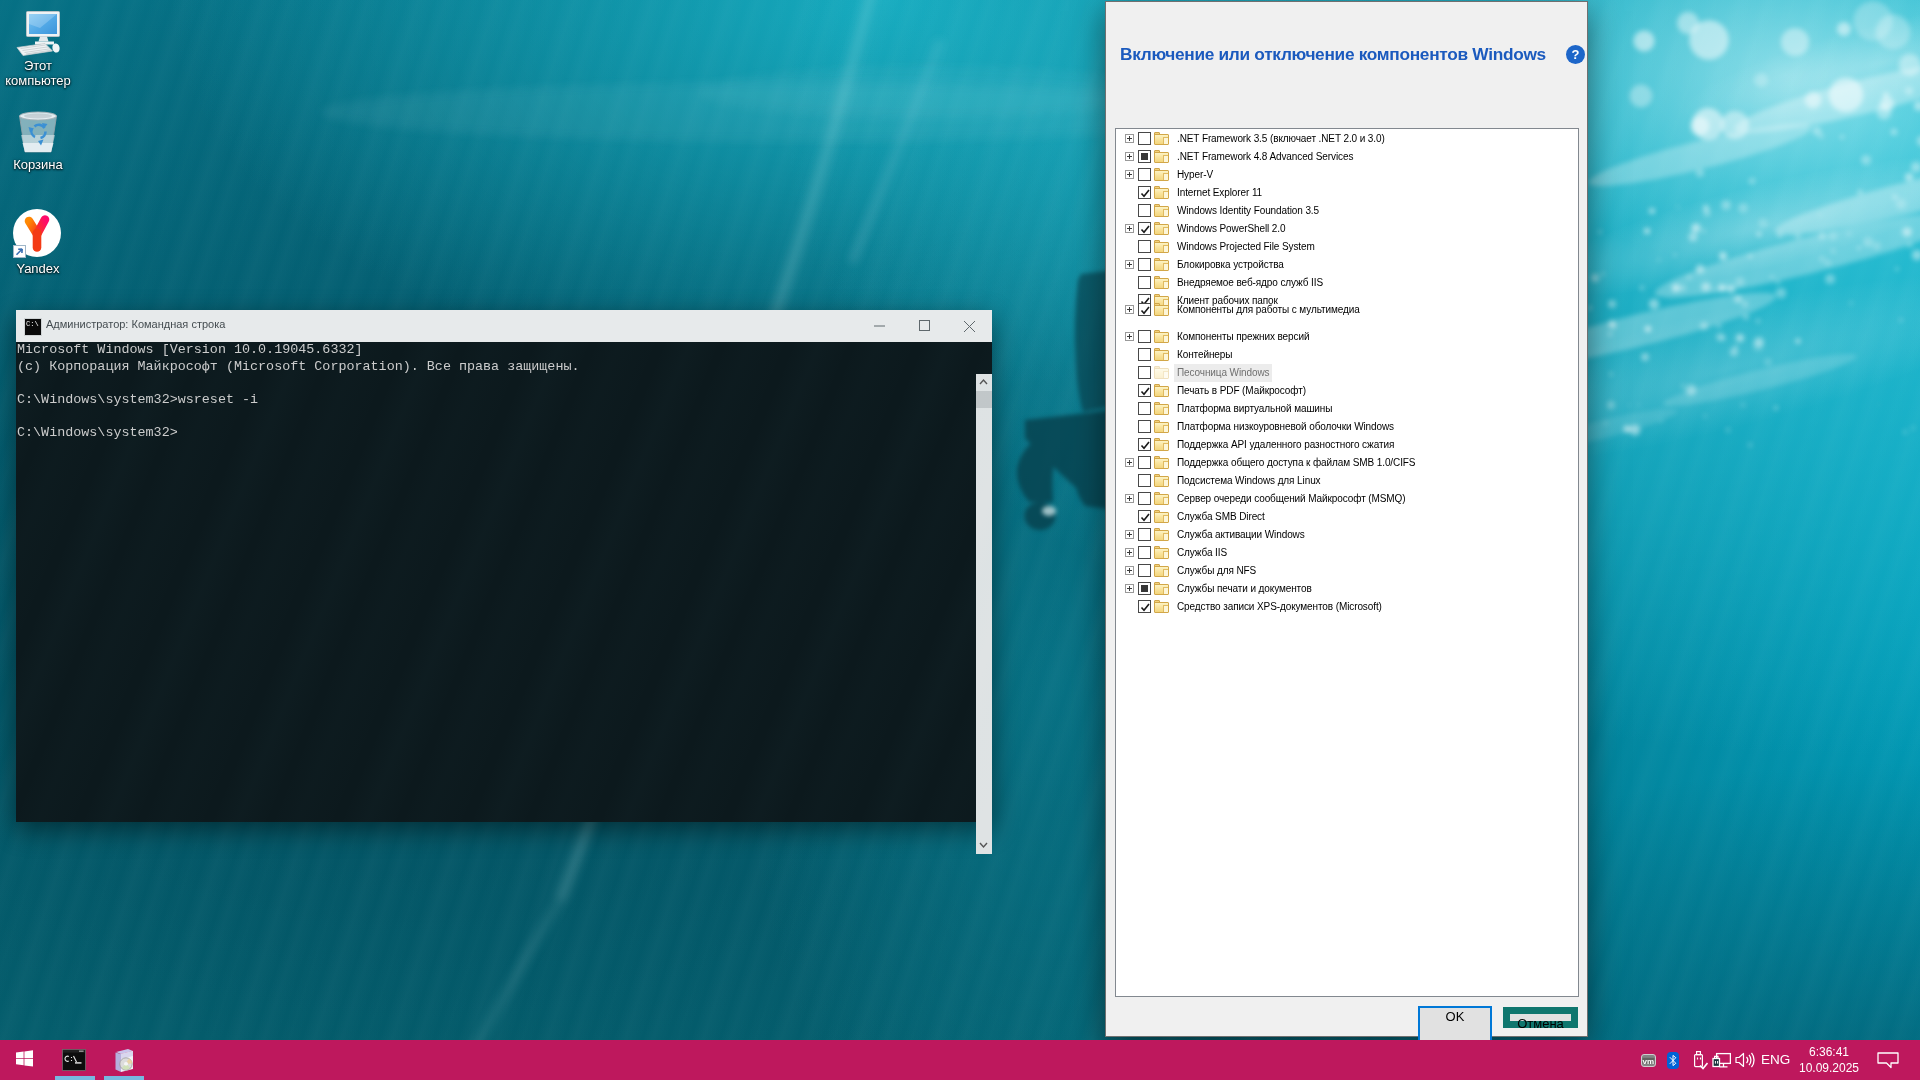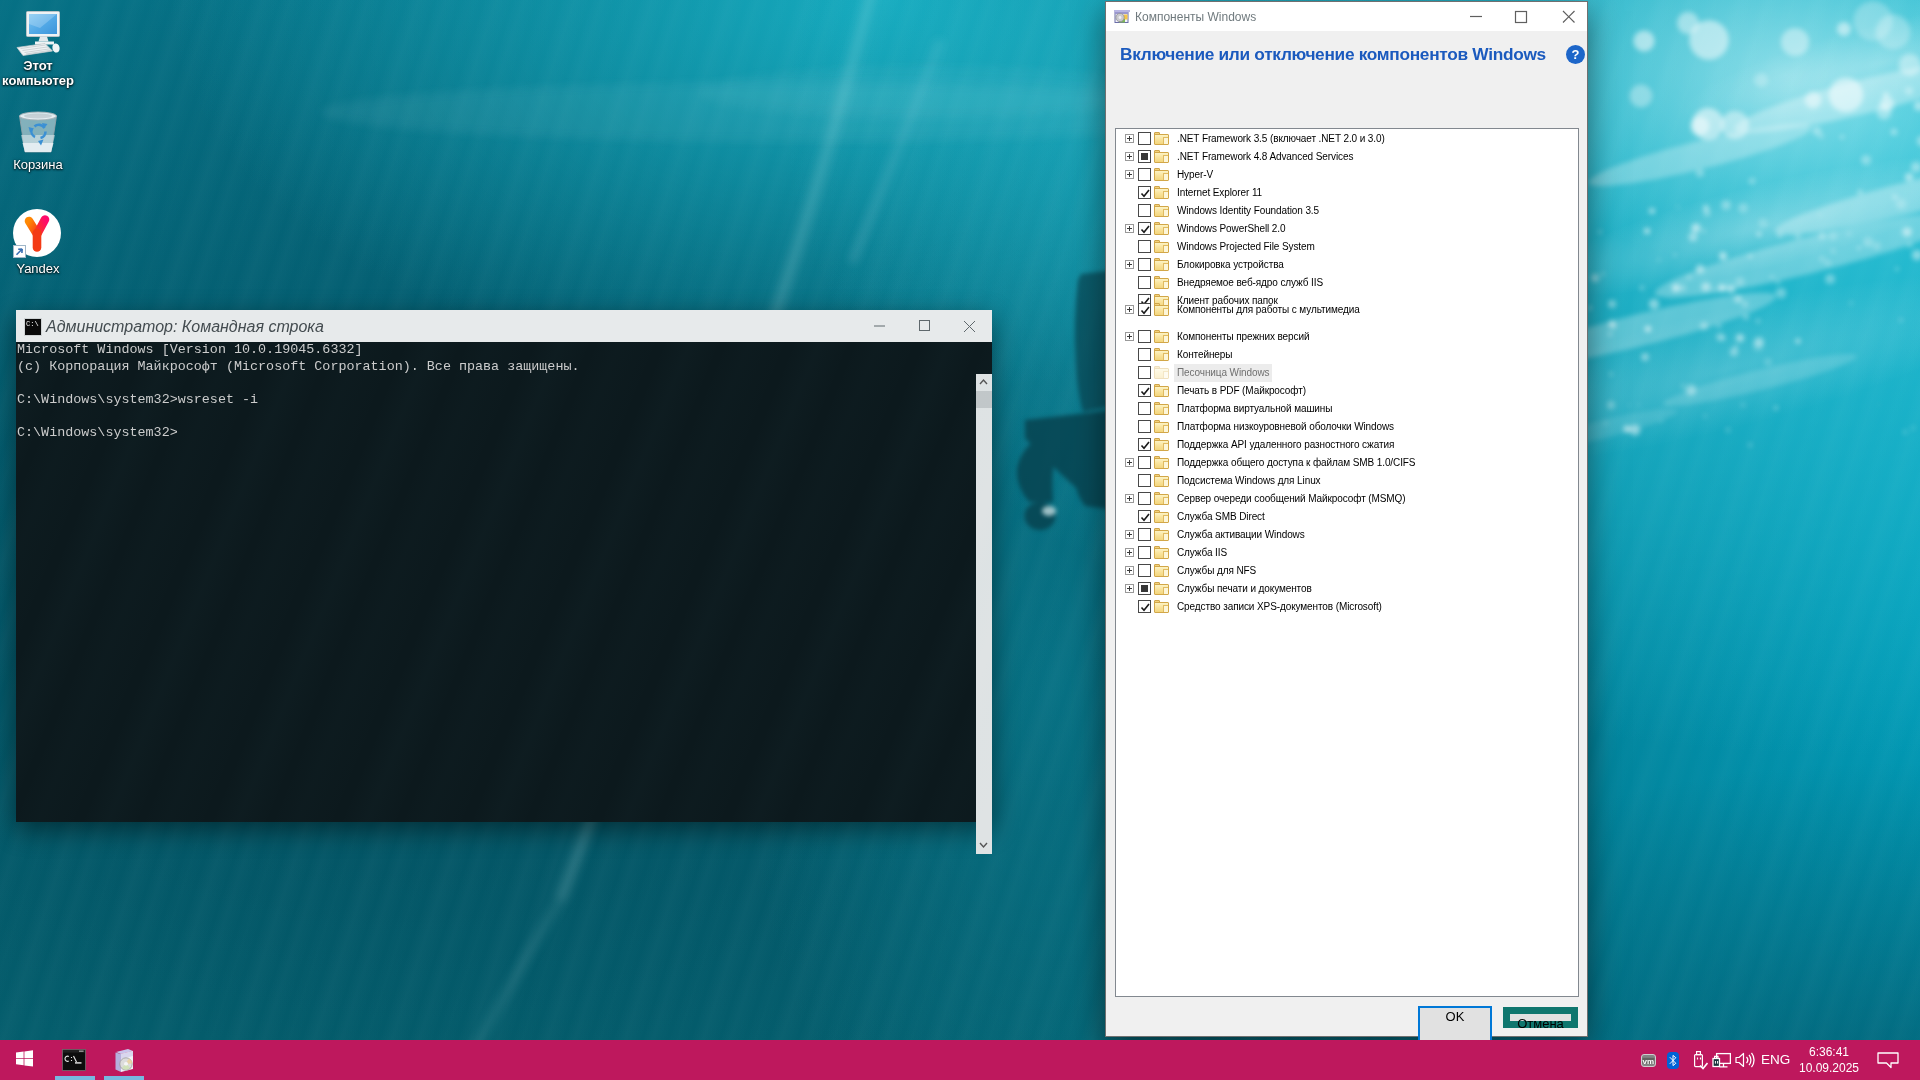--- a/index.html
+++ b/index.html
@@ -28,21 +28,21 @@
   #diver{position:absolute;left:985px;top:260px;width:130px;height:310px;filter:blur(2px);}
 
   
   .dicon{position:absolute;width:76px;text-align:center;color:#fff;font-size:13px;
     text-shadow:0 1px 2px rgba(0,0,0,0.9),0 0 3px rgba(0,0,0,0.7);}
   .dicon .ic{height:44px;margin-bottom:3px;position:relative;}
 
   
   #cmd{position:absolute;left:16px;top:310px;width:976px;height:512px;box-shadow:0 8px 24px rgba(0,0,0,0.45);}
   #cmd .tbar{position:absolute;left:0;top:0;width:100%;height:32px;background:#e7eaeb;}
-  #cmd .ttl{position:absolute;left:30px;top:8px;font-size:16px;color:#444c50;font-style:italic;}
+  #cmd .ttl{position:absolute;left:30px;top:8px;font-size:11px;color:#444c50;}
   #cmd .cicon{position:absolute;left:8px;top:8px;width:16px;height:16px;background:#0a0a0a;border:1px solid #cfd3d4;}
   #cmd .cicon span{position:absolute;left:1px;top:1px;font-family:"Liberation Mono",monospace;font-size:7px;color:#fff;}
   #cmd .cons{position:absolute;left:0;top:32px;width:100%;height:480px;background:#0c191d;}
   #cmd .cons::after{content:'';position:absolute;left:0;top:0;width:100%;height:100%;background:repeating-linear-gradient(112deg, rgba(120,200,215,0.00) 0px, rgba(120,200,215,0.018) 25px, rgba(120,200,215,0.00) 55px, rgba(120,200,215,0.012) 80px, rgba(120,200,215,0.00) 120px);}
   #cmd pre{position:absolute;left:1px;top:0px;margin:0;font-family:"Liberation Mono",monospace;
     font-size:13.4px;line-height:16.6px;color:#cccccc;}
   #cmd .sb{position:absolute;right:0;top:32px;width:16px;height:480px;background:#dfe3e4;}
   #cmd .sb .thumb{position:absolute;left:0;top:17px;width:16px;height:17px;background:#c2c7c9;}
   .wbtn{position:absolute;top:0;width:45px;height:32px;}
 
@@ -283,21 +283,21 @@
       </defs>
       <rect x="15" y="3" width="28" height="20" fill="url(#scr)"></rect>
       <path d="M15 3 L43 3 L26 17 L15 13 Z" fill="rgba(255,255,255,0.22)"></path>
       <path d="M26 25.5 L33 25.5 L34.5 30.5 L24.5 30.5 Z" fill="#e3eaed"></path>
       <rect x="21" y="30.5" width="19" height="3" fill="#eef3f5"></rect>
       <path d="M3 36.5 L31 32.5 L38.5 40 L9 44.5 Z" fill="#eef2f4" stroke="#c3cacd" stroke-width="0.8"></path>
       <path d="M6.5 37.5 l25 -3.5 M8.5 39.5 l25.5 -3.6 M10.5 41.5 l25.5 -3.7 M12 43 l25 -3.7" stroke="#c9d0d3" stroke-width="0.9"></path>
       <ellipse cx="42" cy="37" rx="3.6" ry="4.6" fill="#eff4f6" transform="rotate(-12 42 37)"></ellipse>
     </svg>
   </div>
-  <div style="line-height:15px;font-weight:bold;">Этот<br>компьютер</div>
+  <div style="line-height:15px;">Этот<br>компьютер</div>
 </div>
 <div class="dicon" style="left:0px;top:110px;">
   <div class="ic">
     <svg width="42" height="43" viewBox="0 0 42 43" style="position:absolute;left:17px;top:0;">
       <path d="M2.5 6 L39.5 6 L34 42 L8 42 Z" fill="rgba(213,224,229,0.6)" stroke="rgba(150,163,170,0.85)" stroke-width="1"></path>
       <path d="M4 25 L38 25 L34 42 L8 42 Z" fill="rgba(228,236,240,0.55)"></path>
       <path d="M5.5 33 L36.5 33 L34 42 L8 42 Z" fill="rgba(238,244,247,0.8)"></path>
       <ellipse cx="21" cy="6" rx="18.5" ry="4" fill="rgba(241,246,248,0.9)" stroke="rgba(165,176,182,0.9)" stroke-width="1"></ellipse>
       <ellipse cx="21" cy="6" rx="14" ry="2.6" fill="rgba(185,196,202,0.7)"></ellipse>
       <g fill="none" stroke="#3b90d4" stroke-width="2.6">
@@ -371,41 +371,20 @@
         </svg>
       <div class="thumb"></div>
       <svg width="15" height="17" style="position:absolute;bottom:0">
           <path d="M4 6 l3.5 4 l3.5 -4" fill="none" stroke="#555" stroke-width="1.4"></path>
         </svg>
     </div>
   </div>
 </div>
 
 <div id="dlg">
-  <div class="tbar">
-    <svg style="position:absolute;left:8px;top:7px;" width="16" height="16" viewBox="0 0 16 16">
-      <rect x="1" y="2.5" width="13" height="11" fill="#f4f4fb" stroke="#6b6da8" stroke-width="1"></rect>
-      <rect x="1" y="2.5" width="13" height="2.6" fill="#9a97cf"></rect>
-      <rect x="0" y="1" width="16" height="2" fill="#b9b6e3"></rect>
-      <rect x="9.5" y="5.5" width="4" height="5" fill="#f6c546"></rect>
-      <rect x="5" y="10" width="6" height="3.5" fill="#7db754"></rect>
-      <circle cx="6" cy="8.5" r="4.2" fill="#c9c9cd" stroke="#8e8e94" stroke-width="0.8"></circle>
-      <circle cx="6" cy="8.5" r="1.4" fill="#eeeef2"></circle>
-    </svg>
-    <div class="ttl">Компоненты Windows</div>
-    <svg class="wbtn" style="left:347px;height:29px" viewBox="0 0 45 29">
-        <path d="M17 14.5 h12" stroke="#5f5f5f" stroke-width="1.2"></path>
-      </svg>
-    <svg class="wbtn" style="left:392px;height:29px" viewBox="0 0 45 29">
-        <rect x="17.5" y="9.5" width="11" height="11" fill="none" stroke="#5f5f5f" stroke-width="1.2"></rect>
-      </svg>
-    <svg class="wbtn" style="left:440px;height:29px" viewBox="0 0 45 29">
-        <path d="M17 9 l11.5 11.5 M28.5 9 l-11.5 11.5" stroke="#5f5f5f" stroke-width="1.2"></path>
-      </svg>
-  </div>
   <h1>Включение или отключение компонентов Windows</h1>
   <div class="help">?</div>
   <div id="list">
     <div class="row" style="top:1px">
         <span class="exp">
           <i></i>
           <u></u>
         </span>
         <span class="cb"></span>
         <span class="fold">

